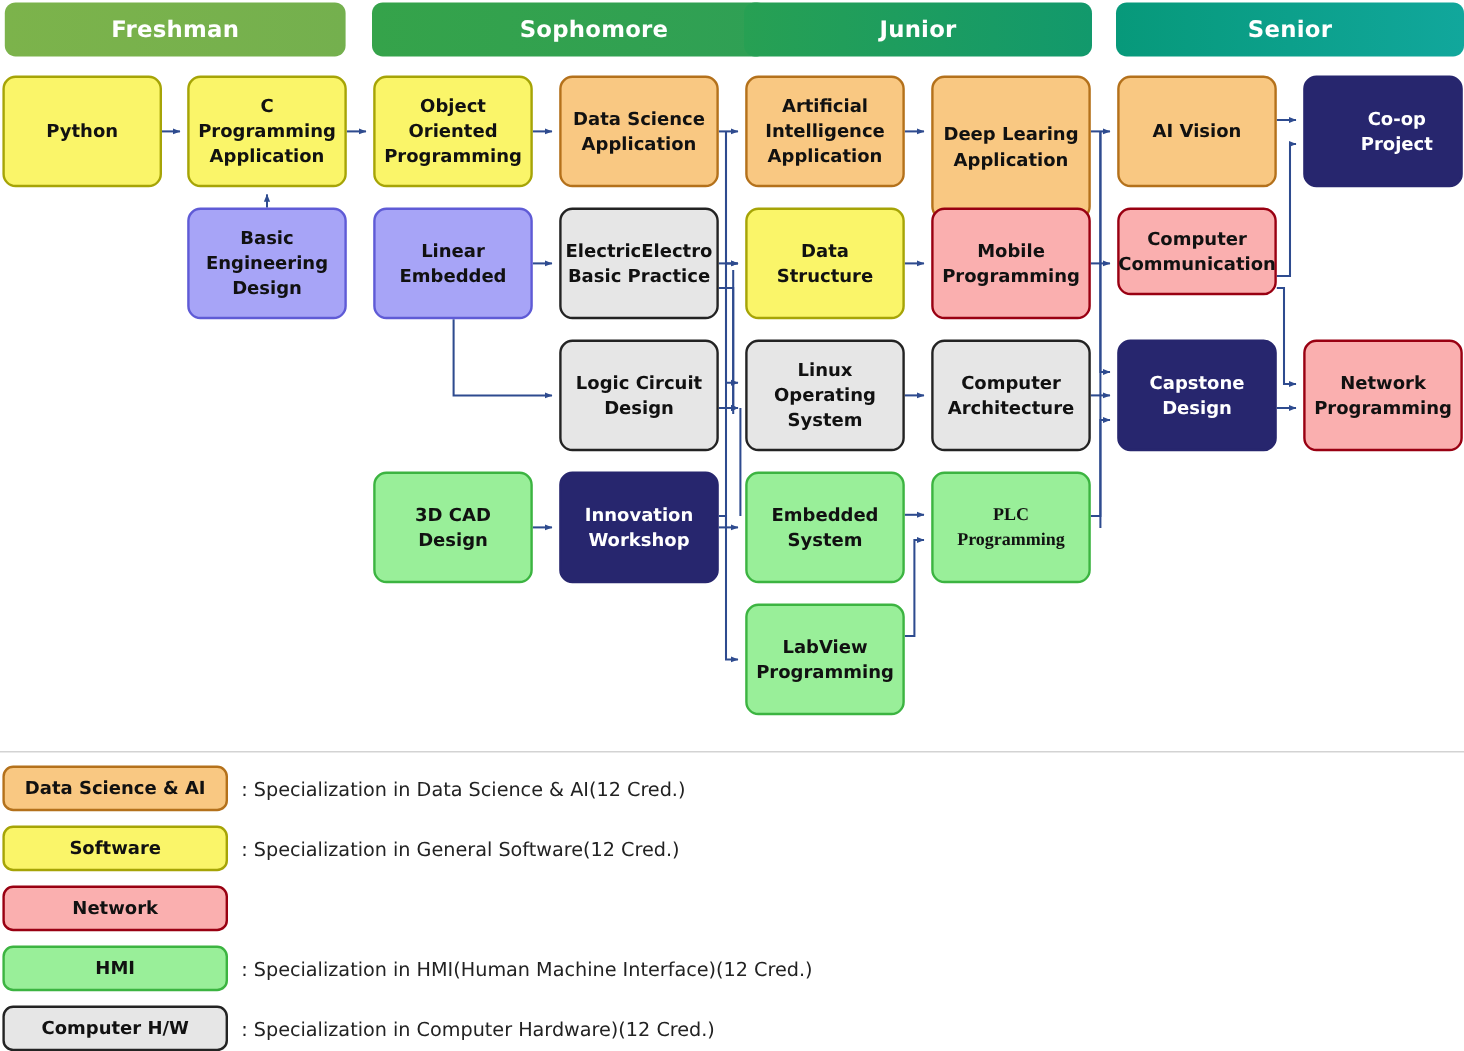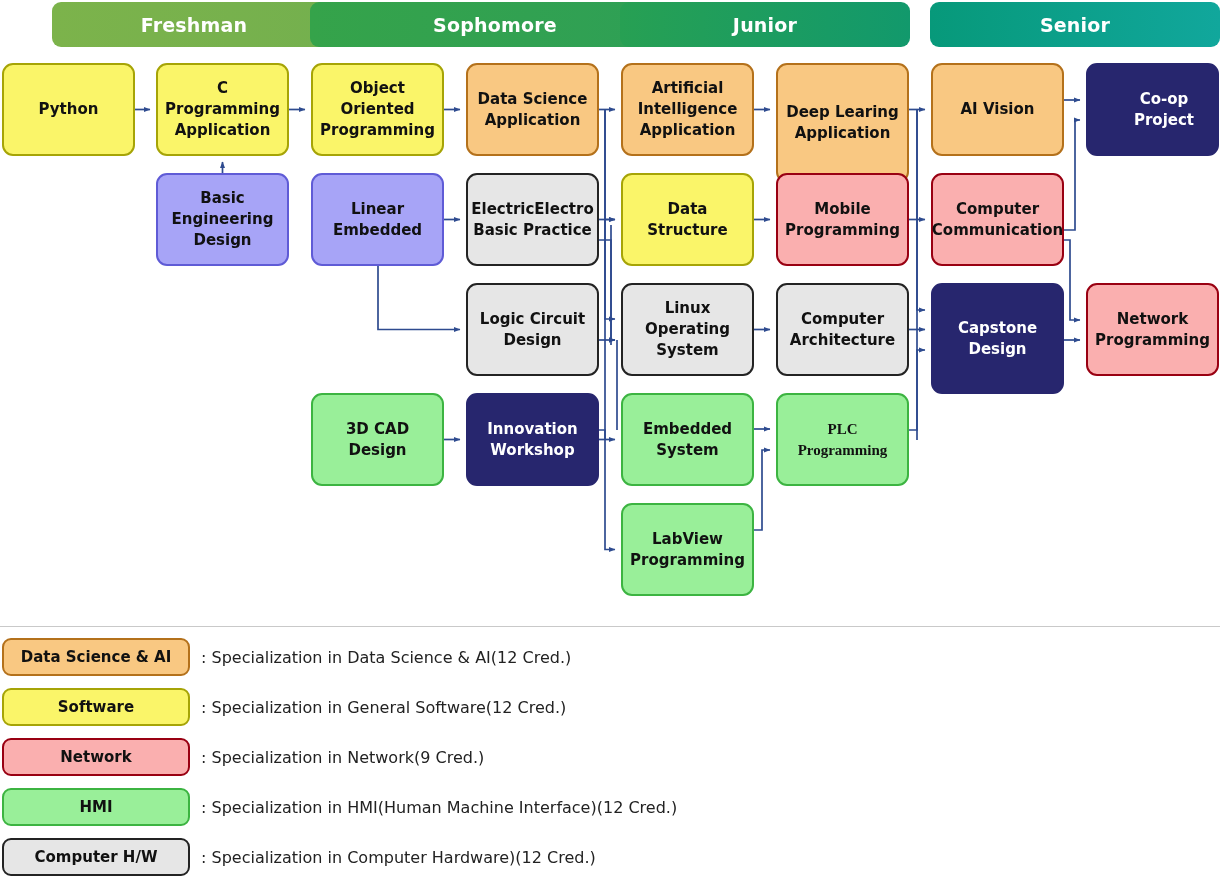--- a/index.html
+++ b/index.html
@@ -10,21 +10,21 @@
   }
   #canvas{position:absolute;left:0;top:0;width:1220px;height:876px;}
   .svg-layer{position:absolute;left:0;top:0;width:1220px;height:876px;pointer-events:none;}
 
   
   .year{
     position:absolute;height:45px;border-radius:9px;
     display:flex;align-items:center;justify-content:center;
     color:#ffffff;font-weight:bold;font-size:19px;letter-spacing:.2px;
   }
-  .year.freshman {background:linear-gradient(90deg,#7cb34b 0%,#74b04e 100%);margin-left:48px;}
+  .year.freshman {background:linear-gradient(90deg,#7cb34b 0%,#74b04e 100%);}
   .year.sophomore{background:linear-gradient(90deg,#35a34a 0%,#2fa055 100%);}
   .year.junior   {background:linear-gradient(90deg,#27a053 0%,#12996c 100%);}
   .year.senior   {background:linear-gradient(90deg,#07997a 0%,#11a79c 100%);}
 
   
   .node{
     position:absolute;box-sizing:border-box;
     border-radius:11px;border-width:2px;border-style:solid;
     display:flex;align-items:center;justify-content:center;text-align:center;
     font-weight:bold;font-size:15px;line-height:1.38;
@@ -139,26 +139,26 @@
   <div class="node c-dsai" style="left:621px;top:63px;width:133px;height:93px;">Artificial Intelligence Application</div>
   <div class="node c-dsai" style="left:776px;top:63px;width:133px;height:120px;">Deep Learing Application</div>
   <div class="node c-dsai" style="left:931px;top:63px;width:133px;height:93px;">AI Vision</div>
   <div class="node c-project" style="left:1086px;top:63px;width:133px;height:93px;padding-left:28px;">Co-op Project</div>
 
   <div class="node c-basic" style="left:156px;top:173px;width:133px;height:93px;">Basic Engineering Design</div>
   <div class="node c-basic" style="left:311px;top:173px;width:133px;height:93px;">Linear Embedded</div>
   <div class="node c-hw" style="left:466px;top:173px;width:133px;height:93px;">ElectricElectro Basic Practice</div>
   <div class="node c-software" style="left:621px;top:173px;width:133px;height:93px;">Data Structure</div>
   <div class="node c-network" style="left:776px;top:173px;width:133px;height:93px;">Mobile Programming</div>
-  <div class="node c-network" style="left:931px;top:173px;width:133px;height:93px;">Computer Communication</div>
+  <div class="node c-network" style="left:931px;top:173px;width:133px;height:73px;">Computer Communication</div>
 
   <div class="node c-hw" style="left:466px;top:283px;width:133px;height:93px;">Logic Circuit Design</div>
   <div class="node c-hw" style="left:621px;top:283px;width:133px;height:93px;text-align:center;">Linux Operating System</div>
   <div class="node c-hw" style="left:776px;top:283px;width:133px;height:93px;">Computer Architecture</div>
-  <div class="node c-project" style="left:931px;top:283px;width:133px;height:111px;">Capstone Design</div>
+  <div class="node c-project" style="left:931px;top:283px;width:133px;height:93px;">Capstone Design</div>
   <div class="node c-network" style="left:1086px;top:283px;width:133px;height:93px;">Network Programming</div>
 
   <div class="node c-hmi" style="left:311px;top:393px;width:133px;height:93px;">3D CAD Design</div>
   <div class="node c-project" style="left:466px;top:393px;width:133px;height:93px;">Innovation Workshop</div>
   <div class="node c-hmi" style="left:621px;top:393px;width:133px;height:93px;">Embedded System</div>
   <div class="node c-hmi" style="left:776px;top:393px;width:133px;height:93px;font-family:Liberation Serif, serif;">PLC Programming</div>
 
   <div class="node c-hmi" style="left:621px;top:503px;width:133px;height:93px;">LabView Programming</div>
 
   <div class="divider"></div>
@@ -166,21 +166,20 @@
   <div class="legend-row" style="top:638px;">
     <div class="swatch c-dsai">Data Science &amp; AI</div>
     <div class="legend-desc">: Specialization in Data Science &amp; AI(12 Cred.)</div>
   </div>
   <div class="legend-row" style="top:688px;">
     <div class="swatch c-software">Software</div>
     <div class="legend-desc">: Specialization in General Software(12 Cred.)</div>
   </div>
   <div class="legend-row" style="top:738px;">
     <div class="swatch c-network">Network</div>
-    <div class="legend-desc">: Specialization in Network(9 Cred.)</div>
   </div>
   <div class="legend-row" style="top:788px;">
     <div class="swatch c-hmi">HMI</div>
     <div class="legend-desc">: Specialization in HMI(Human Machine Interface)(12 Cred.)</div>
   </div>
   <div class="legend-row" style="top:838px;">
     <div class="swatch c-hw">Computer H/W</div>
     <div class="legend-desc">: Specialization in Computer Hardware)(12 Cred.)</div>
   </div>
 

